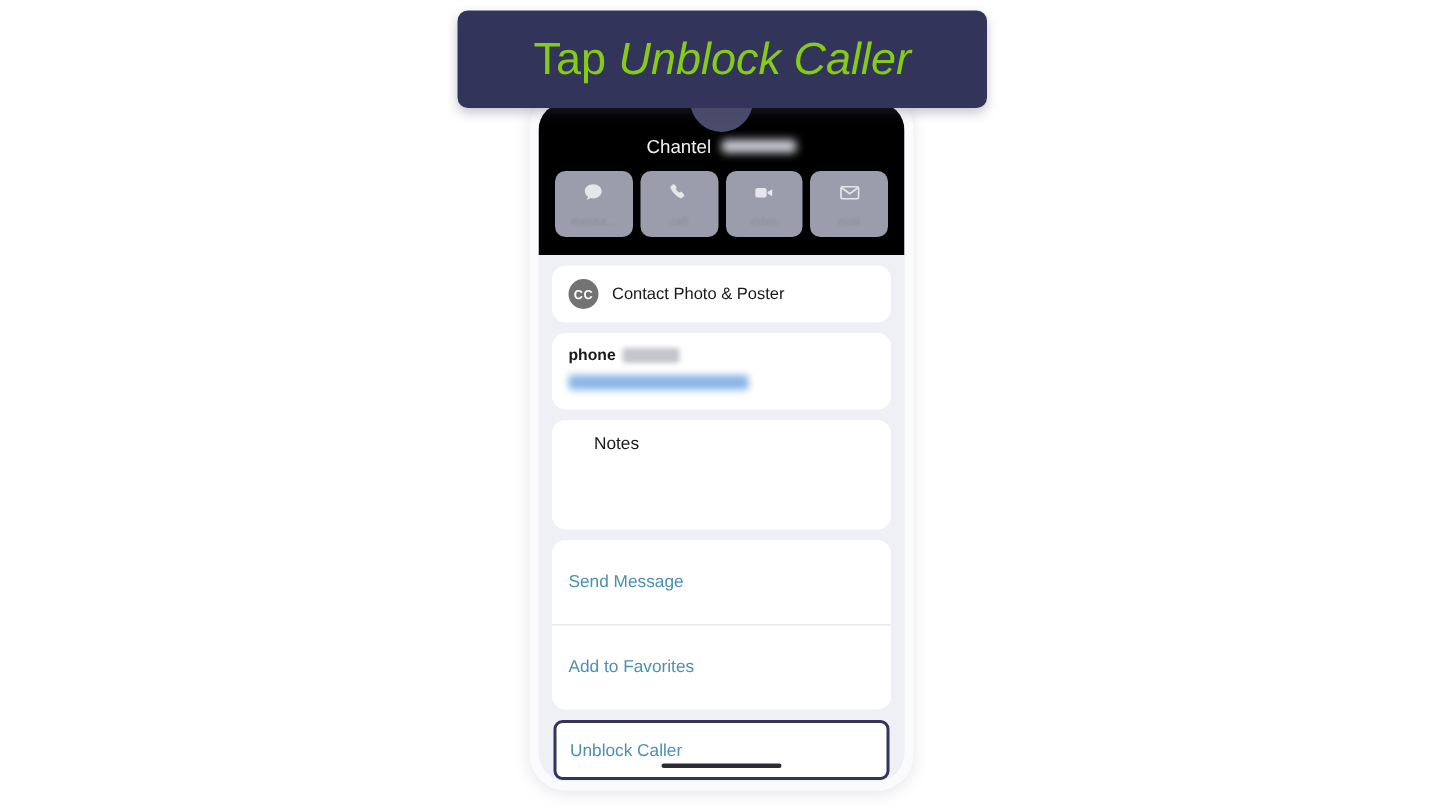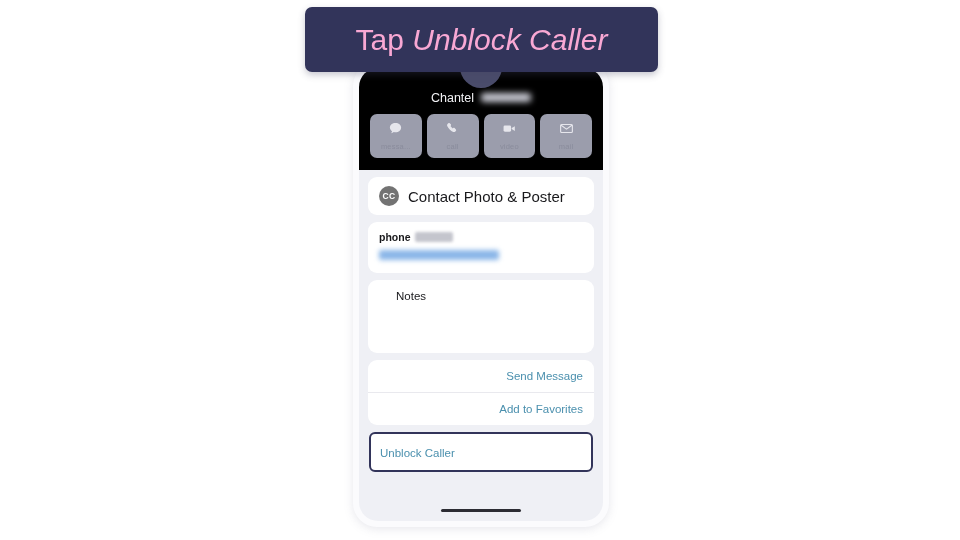--- a/index.html
+++ b/index.html
@@ -120,21 +120,21 @@
     color: #ffffff;
     font-size: 8.5px;
     font-weight: bold;
     display: flex;
     align-items: center;
     justify-content: center;
     letter-spacing: .3px;
     flex: none;
   }
   #photo-poster-label {
-    font-size: 15px;
+    font-size: 11px;
     color: #19191c;
   }
 
   
   #phone-card {
     padding: 9px 11px 13px 11px;
   }
   #phone-label-row {
     display: flex;
     align-items: center;
@@ -172,23 +172,22 @@
   }
 
   
   #link-card {
     padding: 0;
     overflow: hidden;
   }
   .link-row {
     font-size: 11.5px;
     color: #4b90ae;
-    padding: 10px 11px;
+    padding: 22px 11px;
     border-bottom: 1px solid #e9e9ee;
-    text-align: right;
   }
   .link-row:last-child { border-bottom: none; }
 
   
   #unblock-card {
     background: #ffffff;
     border: 2px solid #32345a;
     border-radius: 6px;
     margin: 7px 10px;
     padding: 9px 9px;
@@ -220,21 +219,21 @@
     height: 65px;
     background: #32345a;
     border-radius: 7px;
     box-shadow: 0 3px 7px rgba(70,70,100,0.30);
     display: flex;
     align-items: center;
     justify-content: center;
     box-sizing: border-box;
   }
   #instruction-text {
-    color: #f9a8d4;
+    color: #84cc16;
     font-size: 30px;
     white-space: nowrap;
   }
   #instruction-text .em {
     font-style: italic;
   }
 </style>
 </head>
 <body>
 

